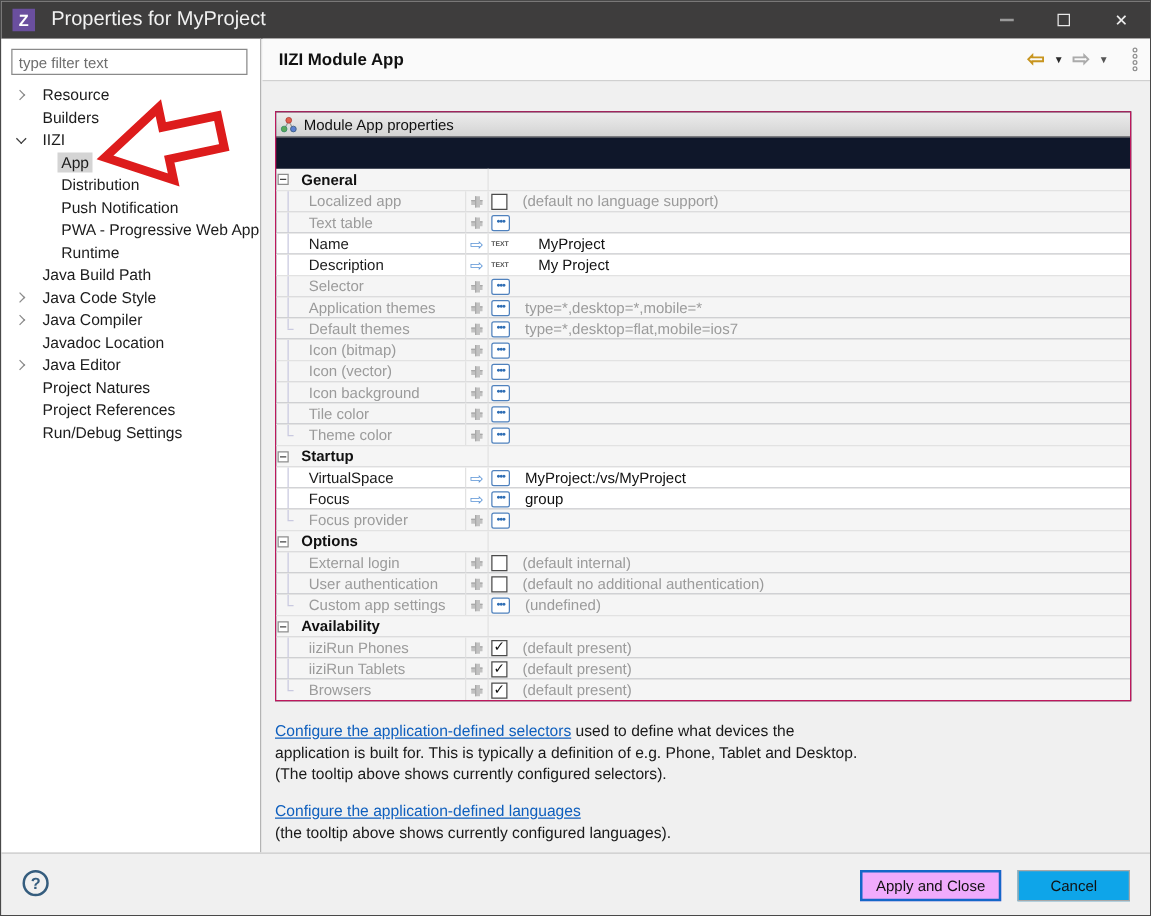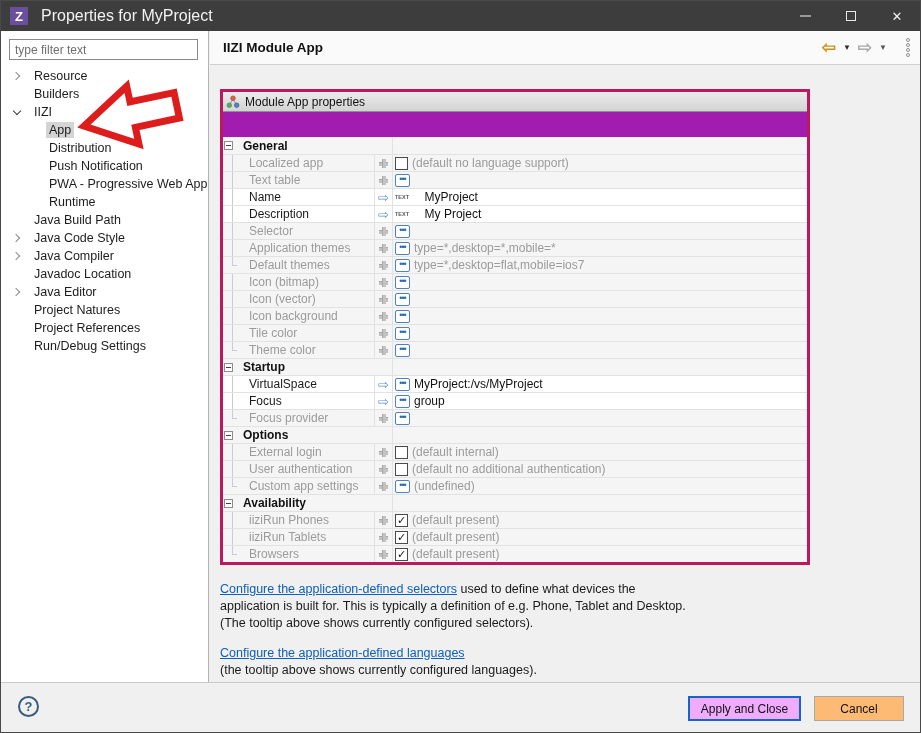--- a/index.html
+++ b/index.html
@@ -48,42 +48,42 @@
   .nav-back { color:#c8951f; font-size:17px; font-weight:bold; line-height:1; }
   .nav-fwd  { color:#ababab; font-size:17px; font-weight:bold; line-height:1; }
   .nav-dd   { color:#2b2b2b; font-size:8px; line-height:1; }
   .nav-dd.dim { color:#555; }
   .view-dots { display:flex; flex-direction:column; gap:1px; margin-left:12px; margin-right:4px; }
   .view-dots i { width:4px; height:4px; border:1px solid #8f8f8f; border-radius:50%; background:#fdfdfd; }
 
   .content { position:absolute; left:0; top:35px; right:0; bottom:0; padding-left:10px; }
 
   
-  .ptable { margin-top:23px; width:590px; border:3px solid #be185d; background:#a21caf; }
+  .ptable { margin-top:23px; width:685px; border:1px solid #be185d; background:#0f172a; }
   .ptable-header { height:20px; background:linear-gradient(#ececec,#d3d3d3); border-bottom:1px solid #8f8f8f;
                    display:flex; align-items:center; font-size:12px; color:#111; }
   .ptable-header svg { margin:0 5px 0 3px; }
   .prow { height:17px; display:grid; border-top:1px solid #e2e2e2; background:#f5f5f5; font-size:12px; }
   .prow:first-of-type { border-top:none;margin-top:25px; }
   .prow.group { grid-template-columns:14px 155px 1fr; }
   .prow.item  { grid-template-columns:14px 137px 18px 1fr; }
   .prow.on { background:#fff; }
   .cell { display:flex; align-items:center; overflow:hidden; }
   .cell.margin { position:relative; }
   .prow.item .cell.margin::before { content:""; position:absolute; left:9px; top:-1px; bottom:0; width:1px; background:#c9c9e0; }
   .prow.item.last .cell.margin::before { bottom:auto; height:9px; }
   .prow.item.last .cell.margin::after { content:""; position:absolute; left:9px; top:8px; width:5px; height:1px; background:#c9c9e0; }
   .minus-box { width:9px; height:9px; border:1px solid #8c8c8c; background:#fff; position:relative; margin-left:1px; }
   .minus-box::after { content:""; position:absolute; left:1px; top:3px; width:5px; height:1px; background:#444; }
   .glabel { font-weight:bold; color:#111; padding-left:6px; }
   .gval { border-left:1px solid #e2e2e2; }
   .ilabel { padding-left:12px; color:#9b9b9b; white-space:nowrap; }
   .prow.on .ilabel { color:#1a1a1a; }
   .icell { border-left:1px solid #e2e2e2; justify-content:center; }
-  .vcell { border-left:1px solid #e2e2e2; padding-left:2px; gap:4px; }
+  .vcell { border-left:1px solid #e2e2e2; padding-left:2px; gap:12px; }
   .vtext { color:#9b9b9b; white-space:nowrap; }
   .prow.on .vtext { color:#111; }
 
   .icon-plus { position:relative; width:9px; height:9px; }
   .icon-plus::before { content:""; position:absolute; left:0; top:3px; width:9px; height:3px; background:#c2c2c2; border-top:1px solid #a8a8a8; }
   .icon-plus::after  { content:""; position:absolute; left:3px; top:0; width:3px; height:9px; background:#c2c2c2; border-left:1px solid #a8a8a8; }
   .icon-arrow { color:#5b94d6; font-size:13px; line-height:1; }
   .btn-ellipsis { width:15px; height:13px; background:#fff; border:1px solid #4f81bd; border-radius:2px;
                   color:#2e6db4; font-size:9px; line-height:9px; text-align:center; letter-spacing:-1px;
                   overflow:hidden; flex:0 0 15px; }
@@ -99,21 +99,21 @@
 
   
   .footer { position:absolute; left:0; right:0; bottom:0; height:50px; background:#f0f0f0;
             border-top:1px solid #c9c9c9; }
   .help-btn { position:absolute; left:17px; top:13px; width:21px; height:21px; border:2px solid #355d7e;
               border-radius:50%; color:#355d7e; font-weight:bold; font-size:13px;
               display:flex; align-items:center; justify-content:center; background:transparent; }
   .btn { position:absolute; top:13px; height:25px; font-size:12px; color:#111;
          display:flex; align-items:center; justify-content:center; font-family:"Liberation Sans", sans-serif; }
   .btn-apply { right:119px; width:113px; background:#f0abfc; border:2px solid #1467c8; }
-  .btn-cancel { right:16px; width:90px; background:#fdba74; border:1px solid #a8a8a8; }
+  .btn-cancel { right:16px; width:90px; background:#0ea5e9; border:1px solid #a8a8a8; }
 </style>
 </head>
 <body>
 
 <div class="window">
 
   <div class="titlebar">
     <div class="app-icon">Z</div>
     <div class="title-text">Properties for MyProject</div>
     <div class="win-controls">

